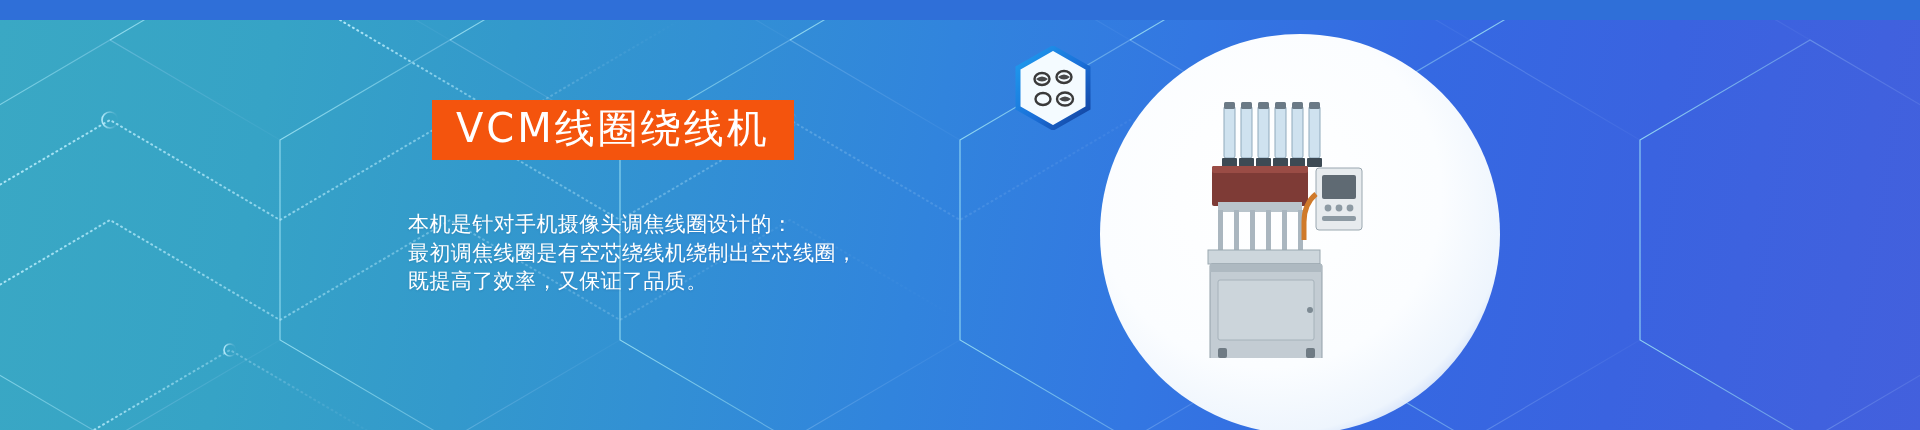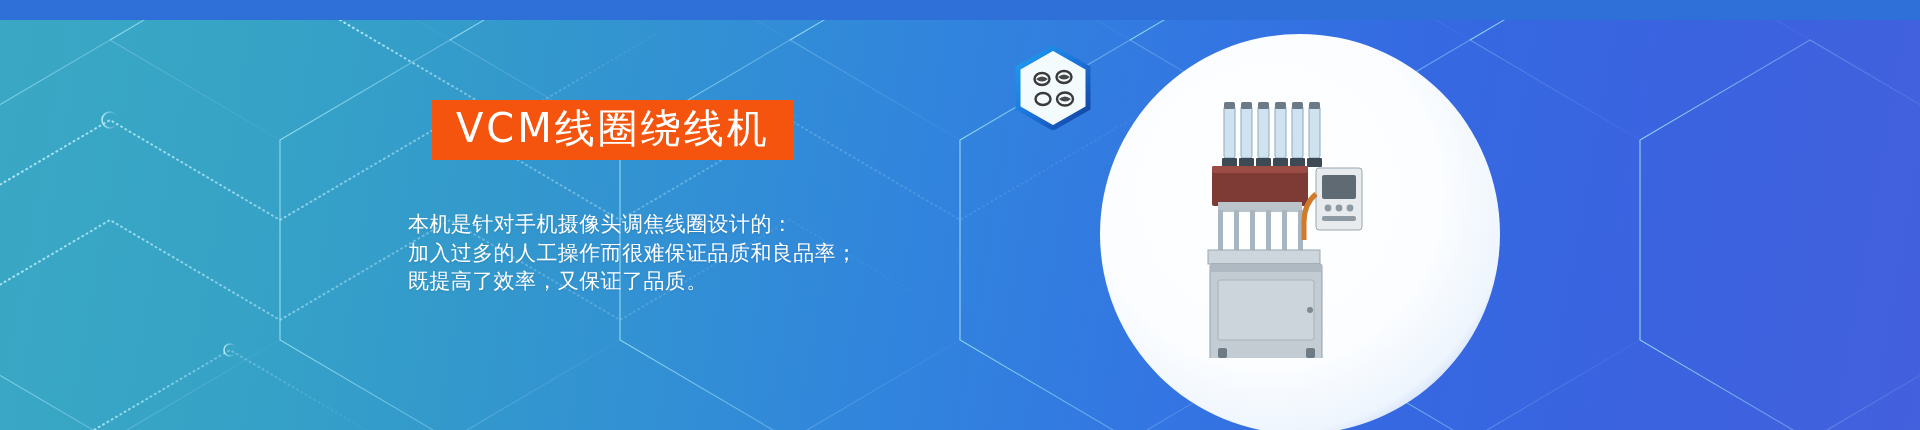--- a/index.html
+++ b/index.html
@@ -247,17 +247,17 @@
       </g>
     </svg>
   </div>
 
   <div class="title-box">
     <div class="title-text">VCM线圈绕线机</div>
   </div>
 
   <div class="body-copy">
     <div>本机是针对手机摄像头调焦线圈设计的：</div>
-    <div>加入过多的人工操作而很难保证品质和良品率；</div>
+    <div>最初调焦线圈是有空芯绕线机绕制出空芯线圈，</div>
     <div>既提高了效率，又保证了品质。</div>
   </div>
 
 </div>
 
 </body></html>

